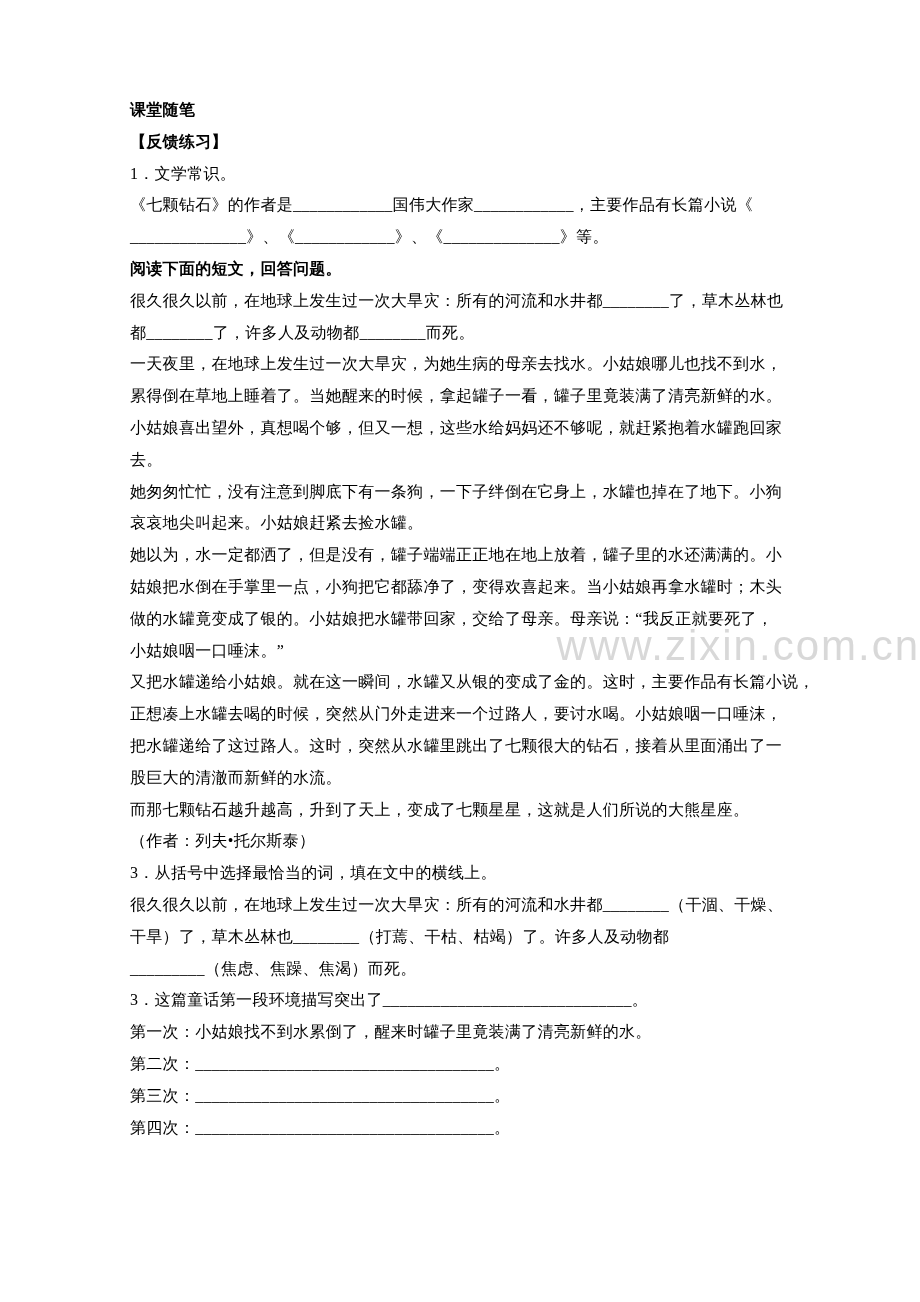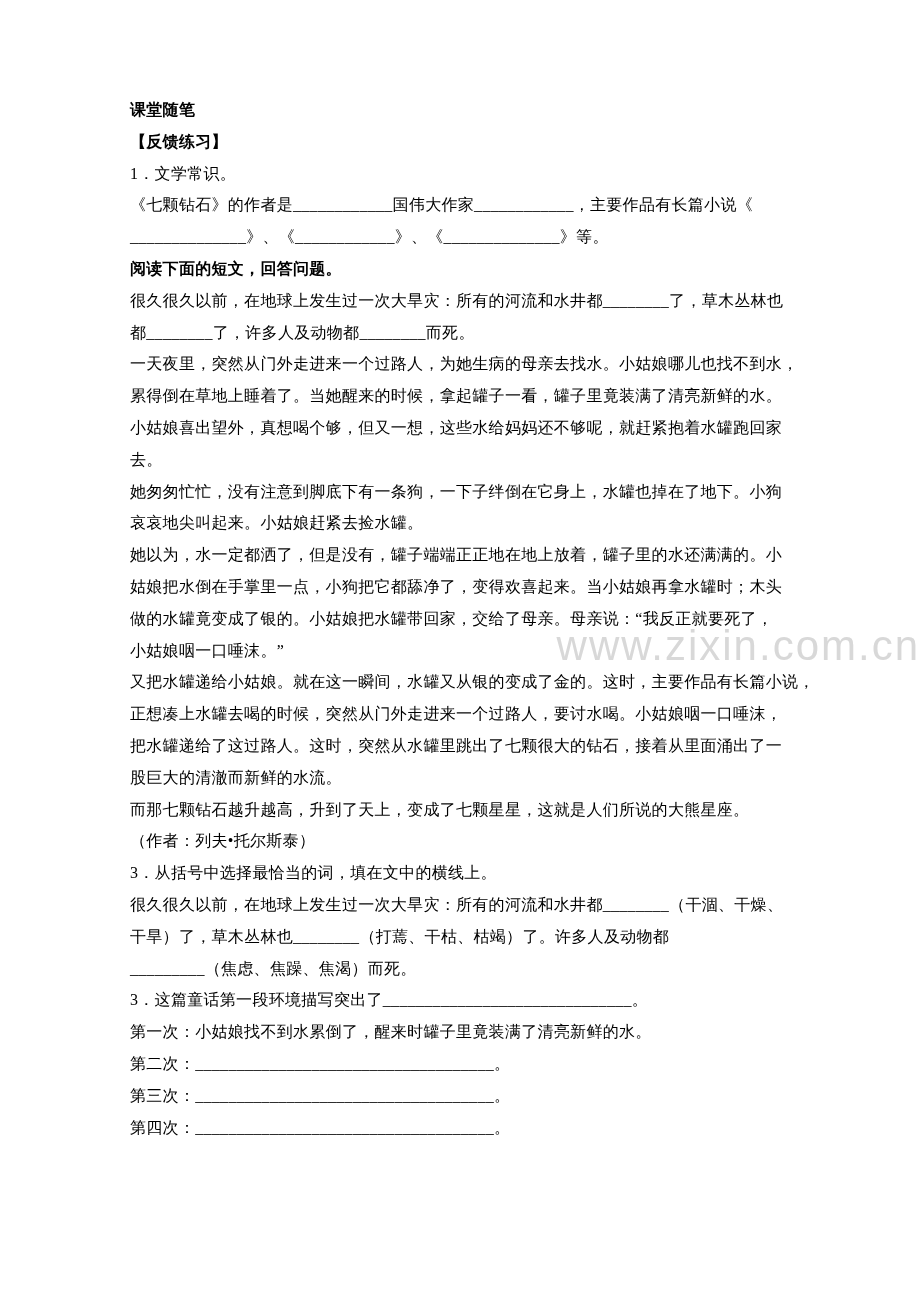--- a/index.html
+++ b/index.html
@@ -57,21 +57,21 @@
   <div class="watermark">www.zixin.com.cn</div>
   <div class="doc" id="doc-body">
       <div class="line bold">课堂随笔</div>
       <div class="line bold">【反馈练习】</div>
       <div class="line">1．文学常识。</div>
       <div class="line">《七颗钻石》的作者是____________国伟大作家____________，主要作品有长篇小说《</div>
       <div class="line">______________》、《____________》、《______________》等。</div>
       <div class="line bold">阅读下面的短文，回答问题。</div>
       <div class="line">很久很久以前，在地球上发生过一次大旱灾：所有的河流和水井都________了，草木丛林也</div>
       <div class="line">都________了，许多人及动物都________而死。</div>
-      <div class="line">一天夜里，突然从门外走进来一个过路人，为她生病的母亲去找水。小姑娘哪儿也找不到水，</div>
+      <div class="line">一天夜里，在地球上发生过一次大旱灾，为她生病的母亲去找水。小姑娘哪儿也找不到水，</div>
       <div class="line">累得倒在草地上睡着了。当她醒来的时候，拿起罐子一看，罐子里竟装满了清亮新鲜的水。</div>
       <div class="line">小姑娘喜出望外，真想喝个够，但又一想，这些水给妈妈还不够呢，就赶紧抱着水罐跑回家</div>
       <div class="line">去。</div>
       <div class="line">她匆匆忙忙，没有注意到脚底下有一条狗，一下子绊倒在它身上，水罐也掉在了地下。小狗</div>
       <div class="line">哀哀地尖叫起来。小姑娘赶紧去捡水罐。</div>
       <div class="line">她以为，水一定都洒了，但是没有，罐子端端正正地在地上放着，罐子里的水还满满的。小</div>
       <div class="line">姑娘把水倒在手掌里一点，小狗把它都舔净了，变得欢喜起来。当小姑娘再拿水罐时；木头</div>
       <div class="line">做的水罐竟变成了银的。小姑娘把水罐带回家，交给了母亲。母亲说：“我反正就要死了，</div>
       <div class="line">小姑娘咽一口唾沫。”</div>
       <div class="line">又把水罐递给小姑娘。就在这一瞬间，水罐又从银的变成了金的。这时，主要作品有长篇小说，</div>

